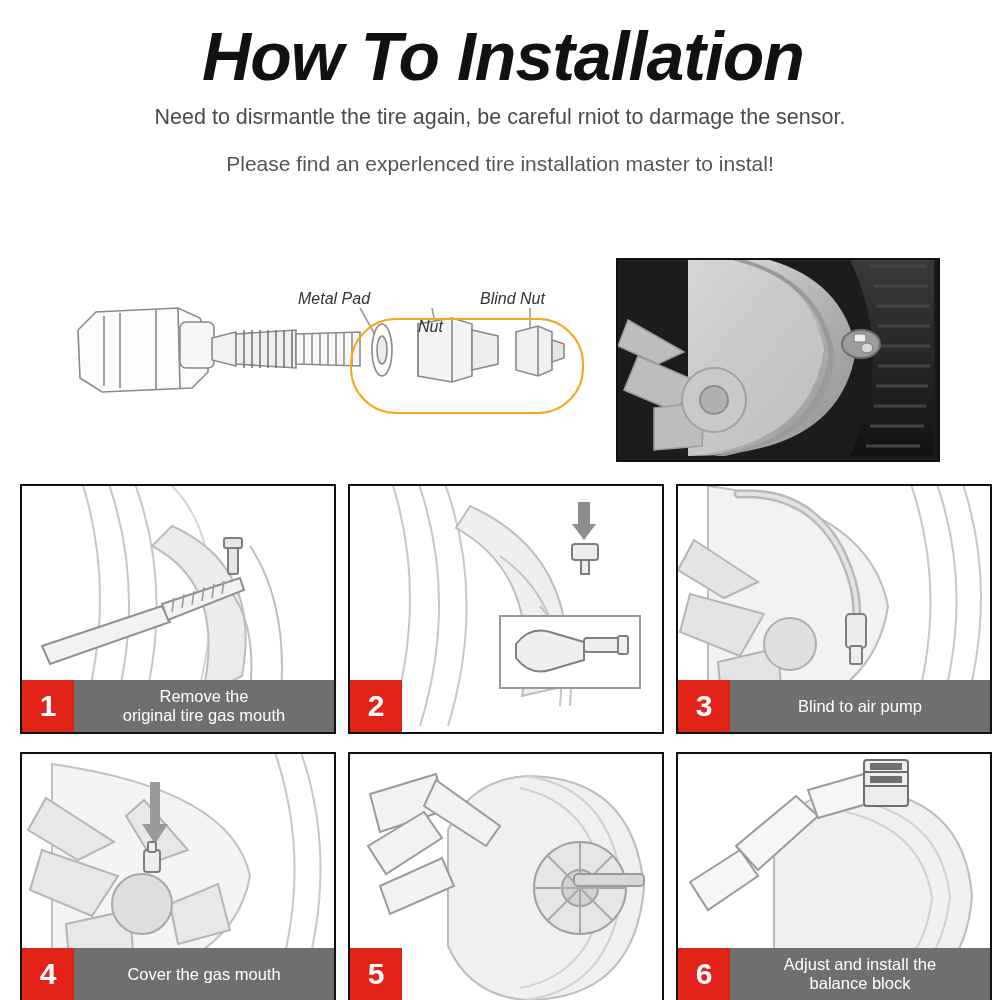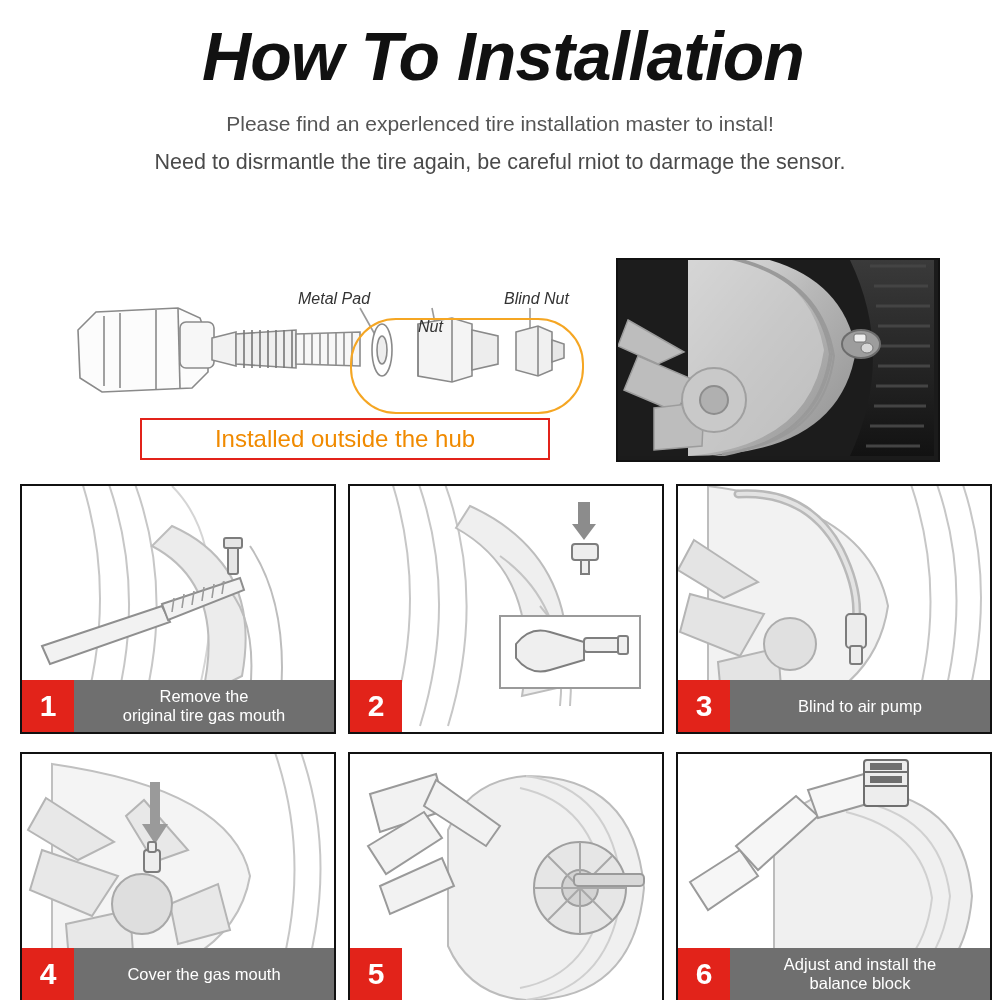--- a/index.html
+++ b/index.html
@@ -47,21 +47,21 @@
   .exploded{
     position:absolute;left:0;top:0;width:560px;height:200px;
   }
   .callout-labels{
     position:absolute;top:0;left:0;width:560px;height:40px;
     font-size:16px;color:#333;font-style:italic;
   }
   .lbl{position:absolute;white-space:nowrap;}
   .lbl-metal{left:238px;top:30px;}
   .lbl-nut{left:358px;top:30px;margin-top:28px;}
-  .lbl-blind{left:444px;top:30px;}
+  .lbl-blind{left:420px;top:30px;}
 
   .ring{
     position:absolute;
     left:290px;top:58px;
     width:230px;height:92px;
     border:2.5px solid #f5a623;
     border-radius:46px/46px;
   }
 
   .installed-box{
@@ -133,22 +133,22 @@
     padding:0 6px;
   }
   svg{display:block;}
 </style>
 </head>
 <body>
 
 <div class="page">
 
   <div class="title">How To Installation</div>
+  <div class="subtitle second">Need to disrmantle the tire again, be careful rniot to darmage the sensor.</div>
   <div class="subtitle">Please find an experlenced tire installation master to instal!</div>
-  <div class="subtitle second">Need to disrmantle the tire again, be careful rniot to darmage the sensor.</div>
 
   <div class="diagram-row">
 
     <div class="exploded">
 
       <div class="callout-labels">
         <div class="lbl lbl-metal">Metal Pad</div>
         <div class="lbl lbl-nut">Nut</div>
         <div class="lbl lbl-blind">Blind Nut</div>
       </div>
@@ -198,23 +198,20 @@
           <path d="M412 70 L438 76 L438 104 L412 110 Z" fill="#ededed"></path>
 
           <path d="M456 72 L478 66 L492 72 L492 110 L478 116 L456 110 Z" fill="#f0f0f0"></path>
           <path d="M478 66 L478 116"></path>
           <path d="M492 80 L504 84 L504 98 L492 102 Z" fill="#e7e7e7"></path>
         </g>
       </svg>
 
       <div class="ring"></div>
 
-      <div class="installed-box">
-        <span>Installed outside the hub</span>
-      </div>
     </div>
 
     <div class="photo">
       <svg width="316" height="196" viewBox="0 0 316 196">
         <defs>
           <linearGradient id="rimG" x1="0" y1="0" x2="1" y2="1">
             <stop offset="0%" stop-color="#e9e9e9"></stop>
             <stop offset="45%" stop-color="#b9b9b9"></stop>
             <stop offset="100%" stop-color="#8f8f8f"></stop>
           </linearGradient>

